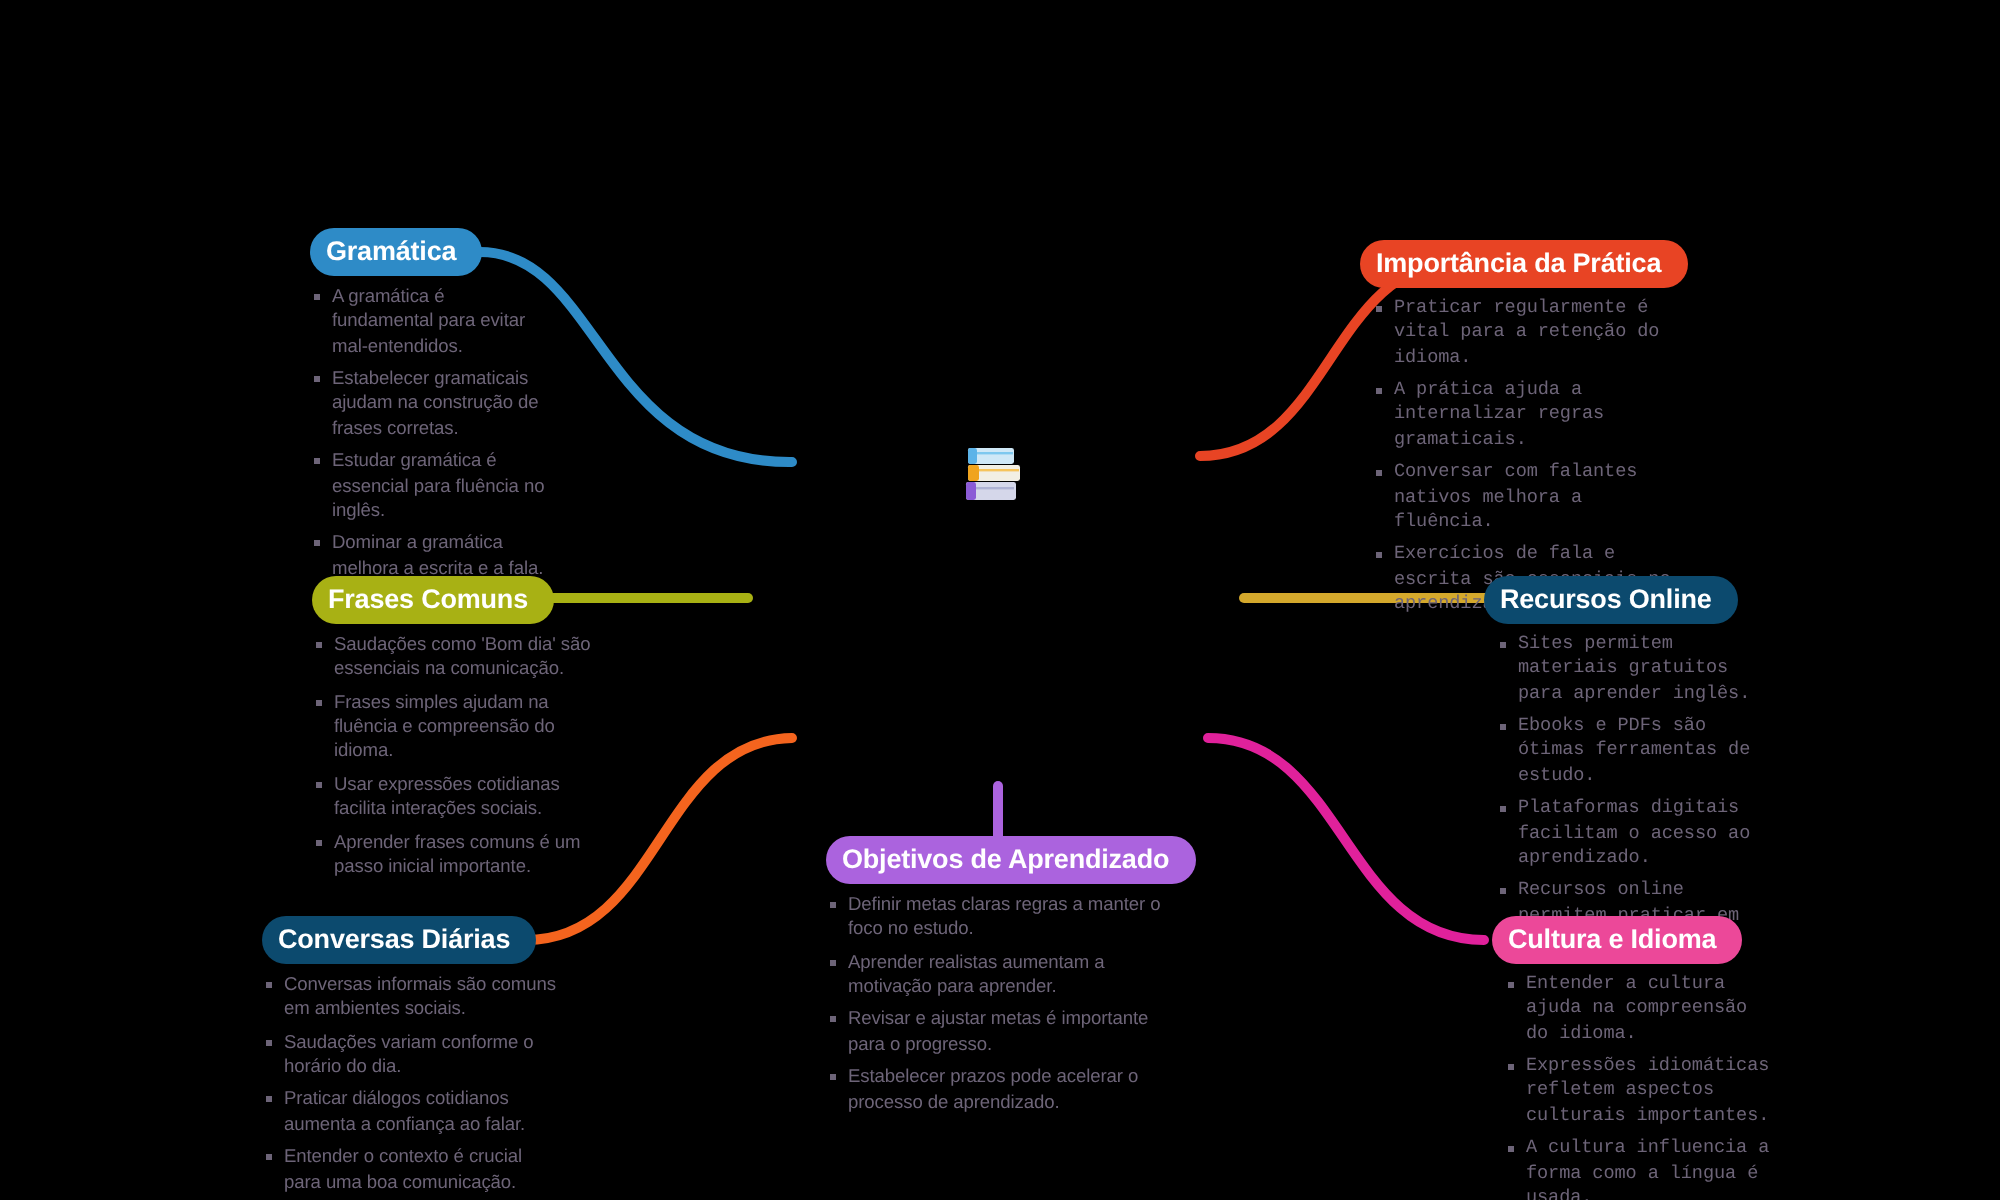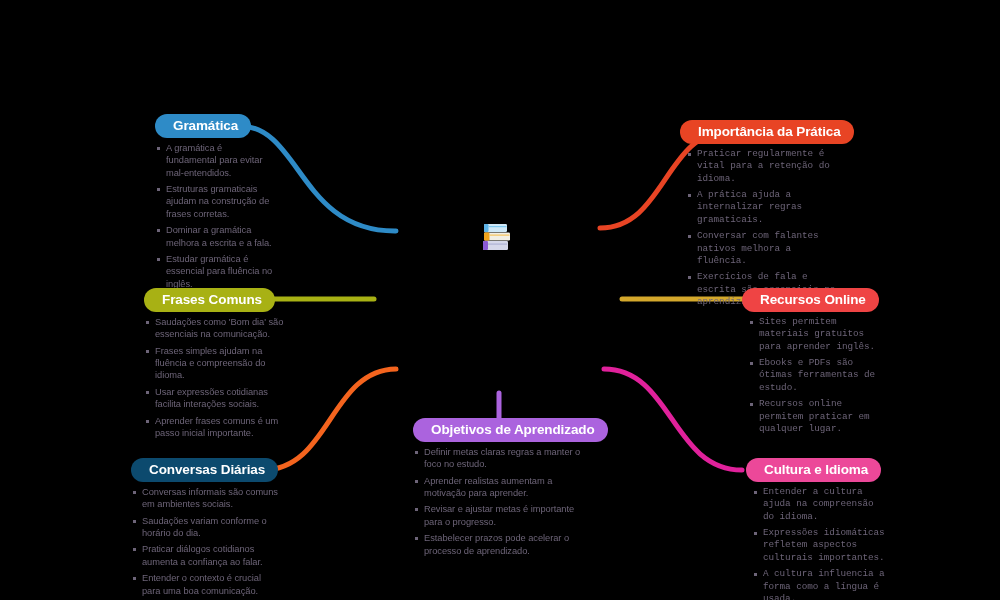--- a/index.html
+++ b/index.html
@@ -27,21 +27,21 @@
     width: 1000px;
     height: 600px;
     pointer-events: none;
   }
   .branch {
     position: absolute;
   }
   .pill {
     display: inline-block;
     border-radius: 999px;
-    padding: 4px 13px 5px 18px;
+    padding: 4px 13px 5px 8px;
     font-size: 13.5px;
     font-weight: bold;
     color: #ffffff;
     line-height: 1.15;
     white-space: nowrap;
     letter-spacing: -0.1px;
   }
   .pill-row {
     display: flex;
     align-items: center;
@@ -66,21 +66,21 @@
     position: absolute;
     left: 2px;
     top: 5px;
     width: 3px;
     height: 3px;
     background: #6d6478;
     border-radius: 0;
   }
   
   #b-gramatica     { left: 155px; top: 114px; width: 120px; }
-  #b-frases        { left: 144px; top: 288px; width: 142px; }
+  #b-frases        { left: 156px; top: 288px; width: 142px; }
   #b-conversas     { left: 131px; top: 458px; width: 150px; }
   #b-importancia   { left: 680px; top: 120px; width: 160px; }
   #b-recursos      { left: 742px; top: 288px; width: 140px; }
   #b-cultura       { left: 746px; top: 458px; width: 140px; }
   #b-objetivos     { left: 413px; top: 418px; width: 178px; }
 
   #b-importancia ul.pts, #b-recursos ul.pts, #b-cultura ul.pts { margin-left: 6px; font-family: Liberation Mono, monospace; }
 
   #center-icon {
     position: absolute;
@@ -128,23 +128,23 @@
     <rect x="2" y="20" width="5" height="9" rx="1.2" fill="#8b5bd6"></rect>
     <rect x="7" y="22.5" width="19" height="1.2" fill="#aeb2d4"></rect>
   </svg>
 
   <div class="branch" id="b-gramatica">
     <div class="pill-row">
       <span class="pill" style="background:#2e8bc7">Gramática</span>
     </div>
     <ul class="pts">
       <li>A gramática é fundamental para evitar mal-entendidos.</li>
-      <li>Estruturas gramaticais ajudam na construção de frases corretas.</li>
+      <li>Estabelecer gramaticais ajudam na construção de frases corretas.</li>
+      <li>Estudar gramática é essencial para fluência no inglês.</li>
       <li>Dominar a gramática melhora a escrita e a fala.</li>
-      <li>Estudar gramática é essencial para fluência no inglês.</li>
     </ul>
   </div>
 
   <div class="branch" id="b-frases">
     <div class="pill-row">
       <span class="pill" style="background:#a8b114">Frases Comuns</span>
     </div>
     <ul class="pts">
       <li>Saudações como 'Bom dia' são essenciais na comunicação.</li>
       <li>Frases simples ajudam na fluência e compreensão do idioma.</li>
@@ -172,25 +172,26 @@
     <ul class="pts">
       <li>Praticar regularmente é vital para a retenção do idioma.</li>
       <li>A prática ajuda a internalizar regras gramaticais.</li>
       <li>Conversar com falantes nativos melhora a fluência.</li>
       <li>Exercícios de fala e escrita são essenciais no aprendizado.</li>
     </ul>
   </div>
 
   <div class="branch" id="b-recursos">
     <div class="pill-row">
-      <span class="pill" style="background:#ef4444">Recursos Online</span>
+      <span class="pill" style="background:#0c4a6e">Recursos Online</span>
     </div>
     <ul class="pts">
       <li>Sites permitem materiais gratuitos para aprender inglês.</li>
       <li>Ebooks e PDFs são ótimas ferramentas de estudo.</li>
+      <li>Plataformas digitais facilitam o acesso ao aprendizado.</li>
       <li>Recursos online permitem praticar em qualquer lugar.</li>
     </ul>
   </div>
 
   <div class="branch" id="b-cultura">
     <div class="pill-row">
       <span class="pill" style="background:#ec4899">Cultura e Idioma</span>
     </div>
     <ul class="pts">
       <li>Entender a cultura ajuda na compreensão do idioma.</li>

